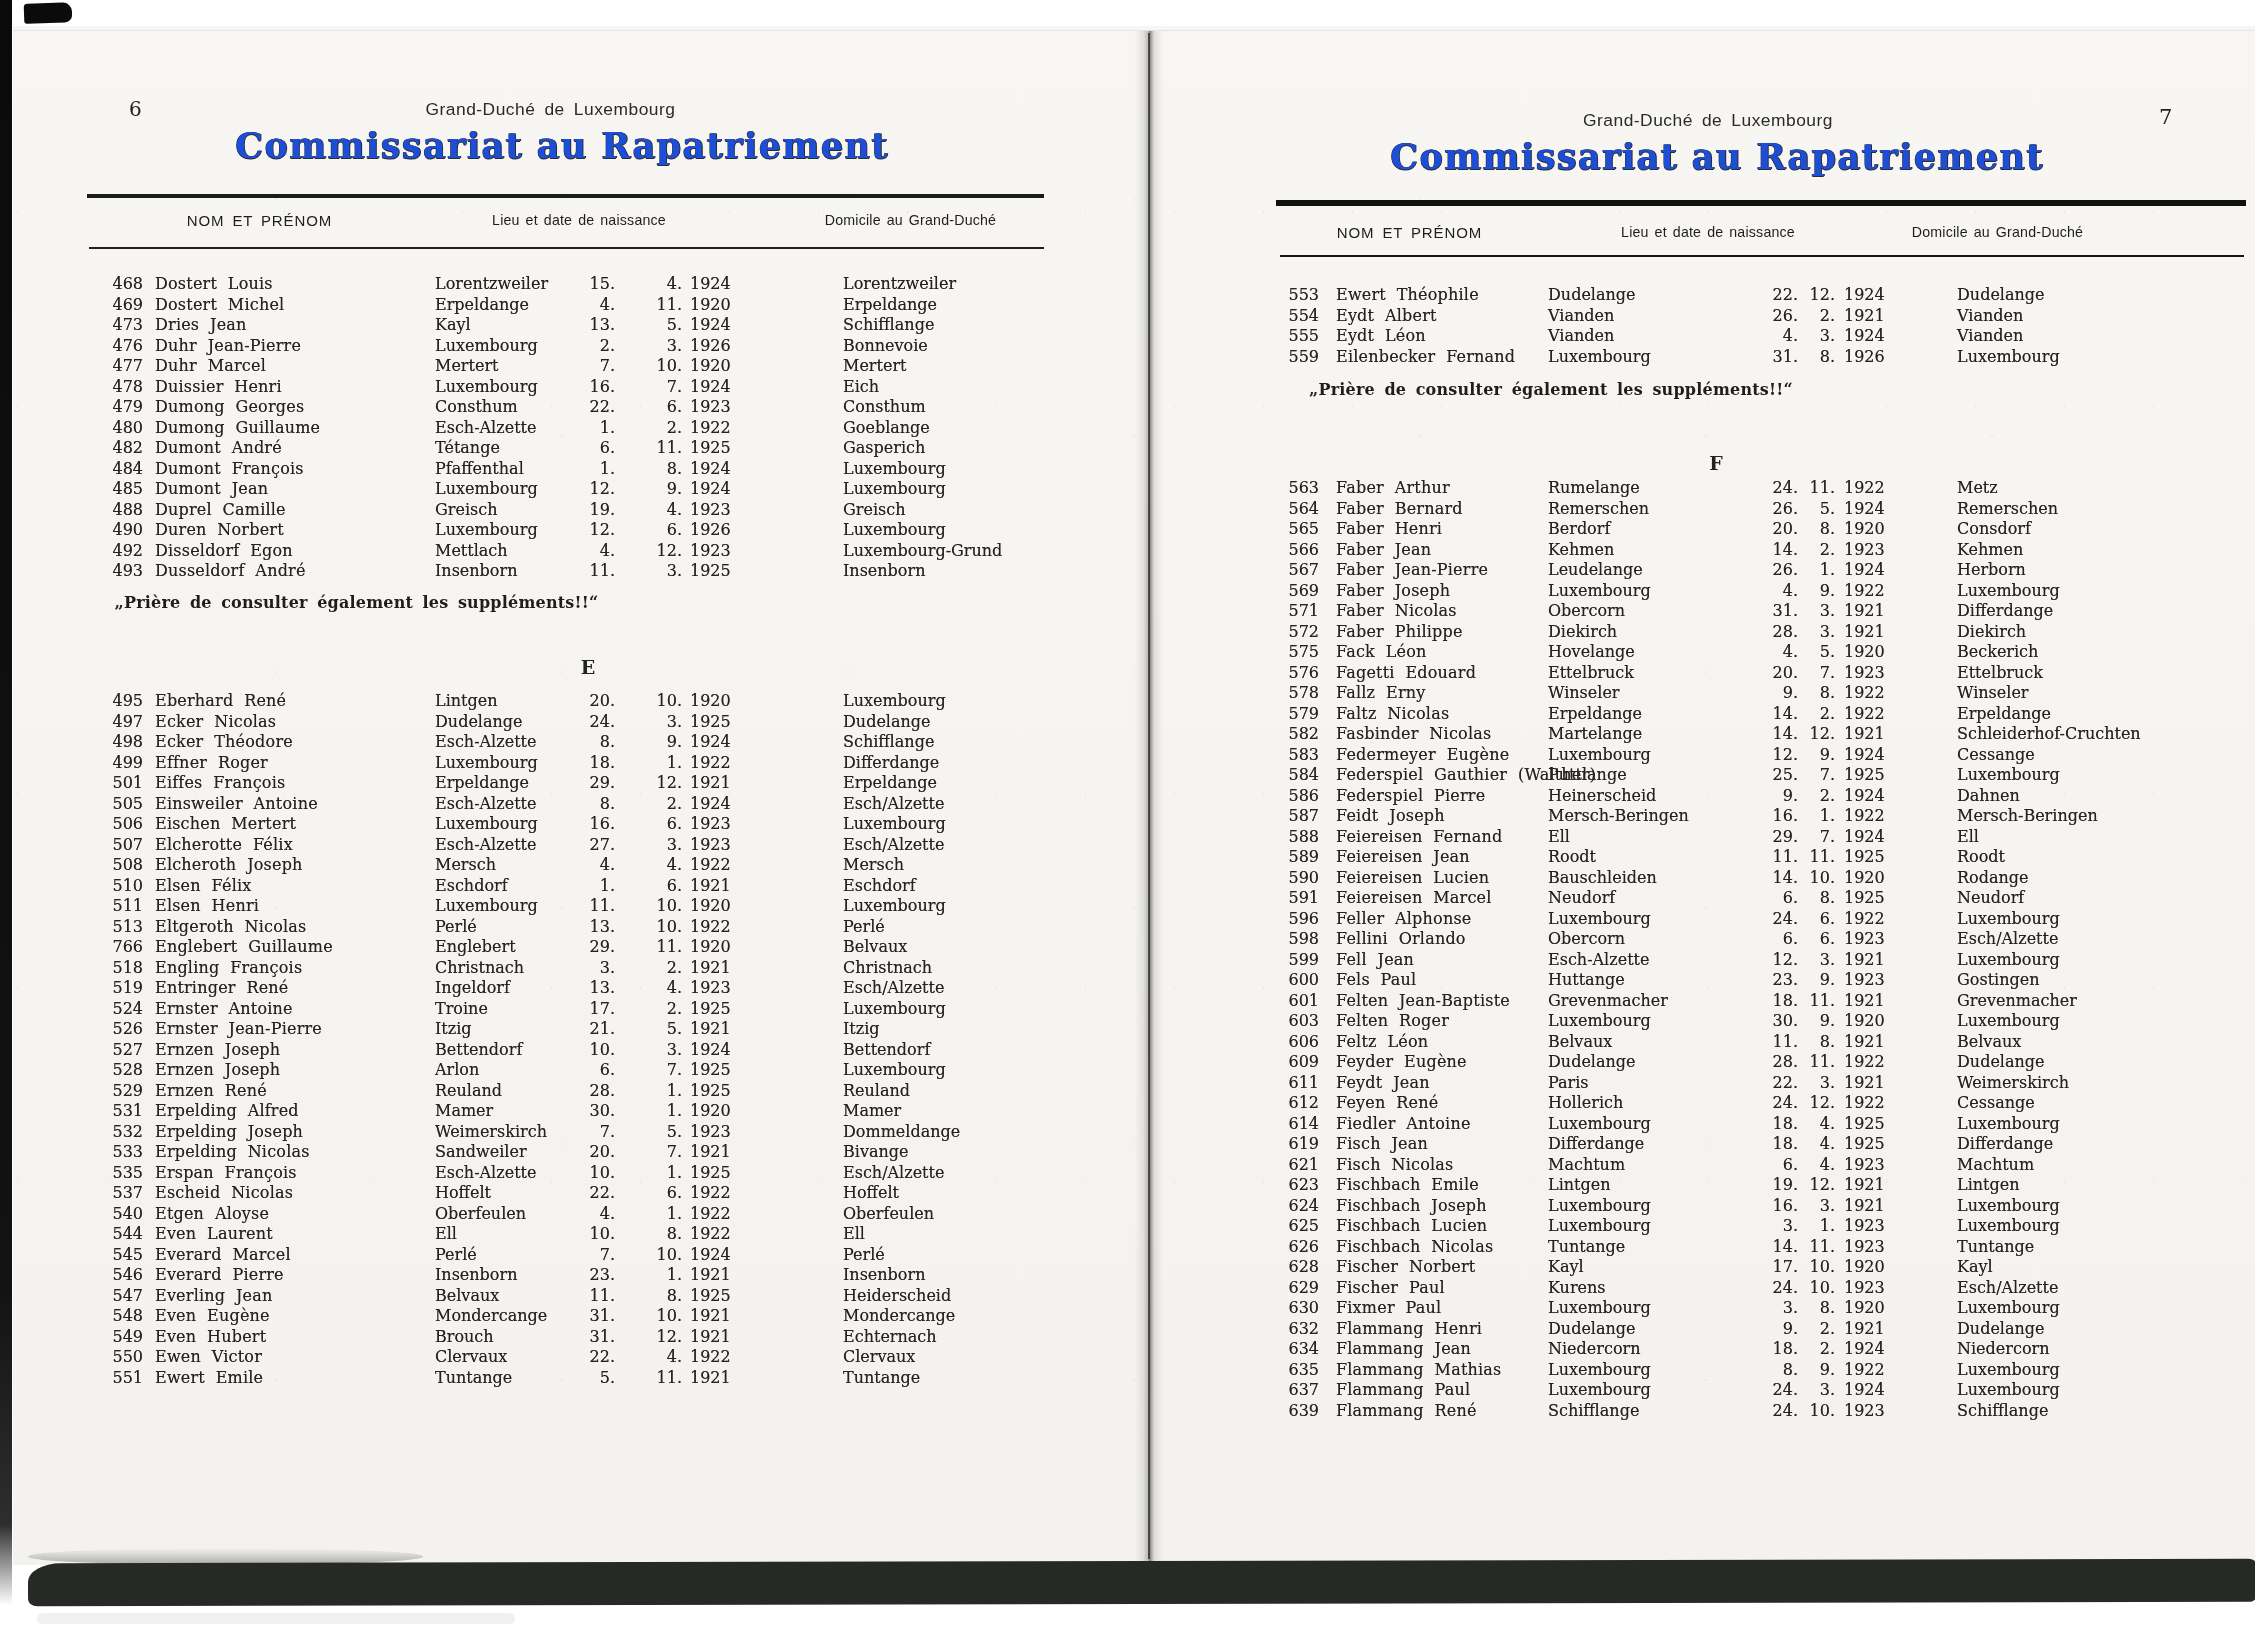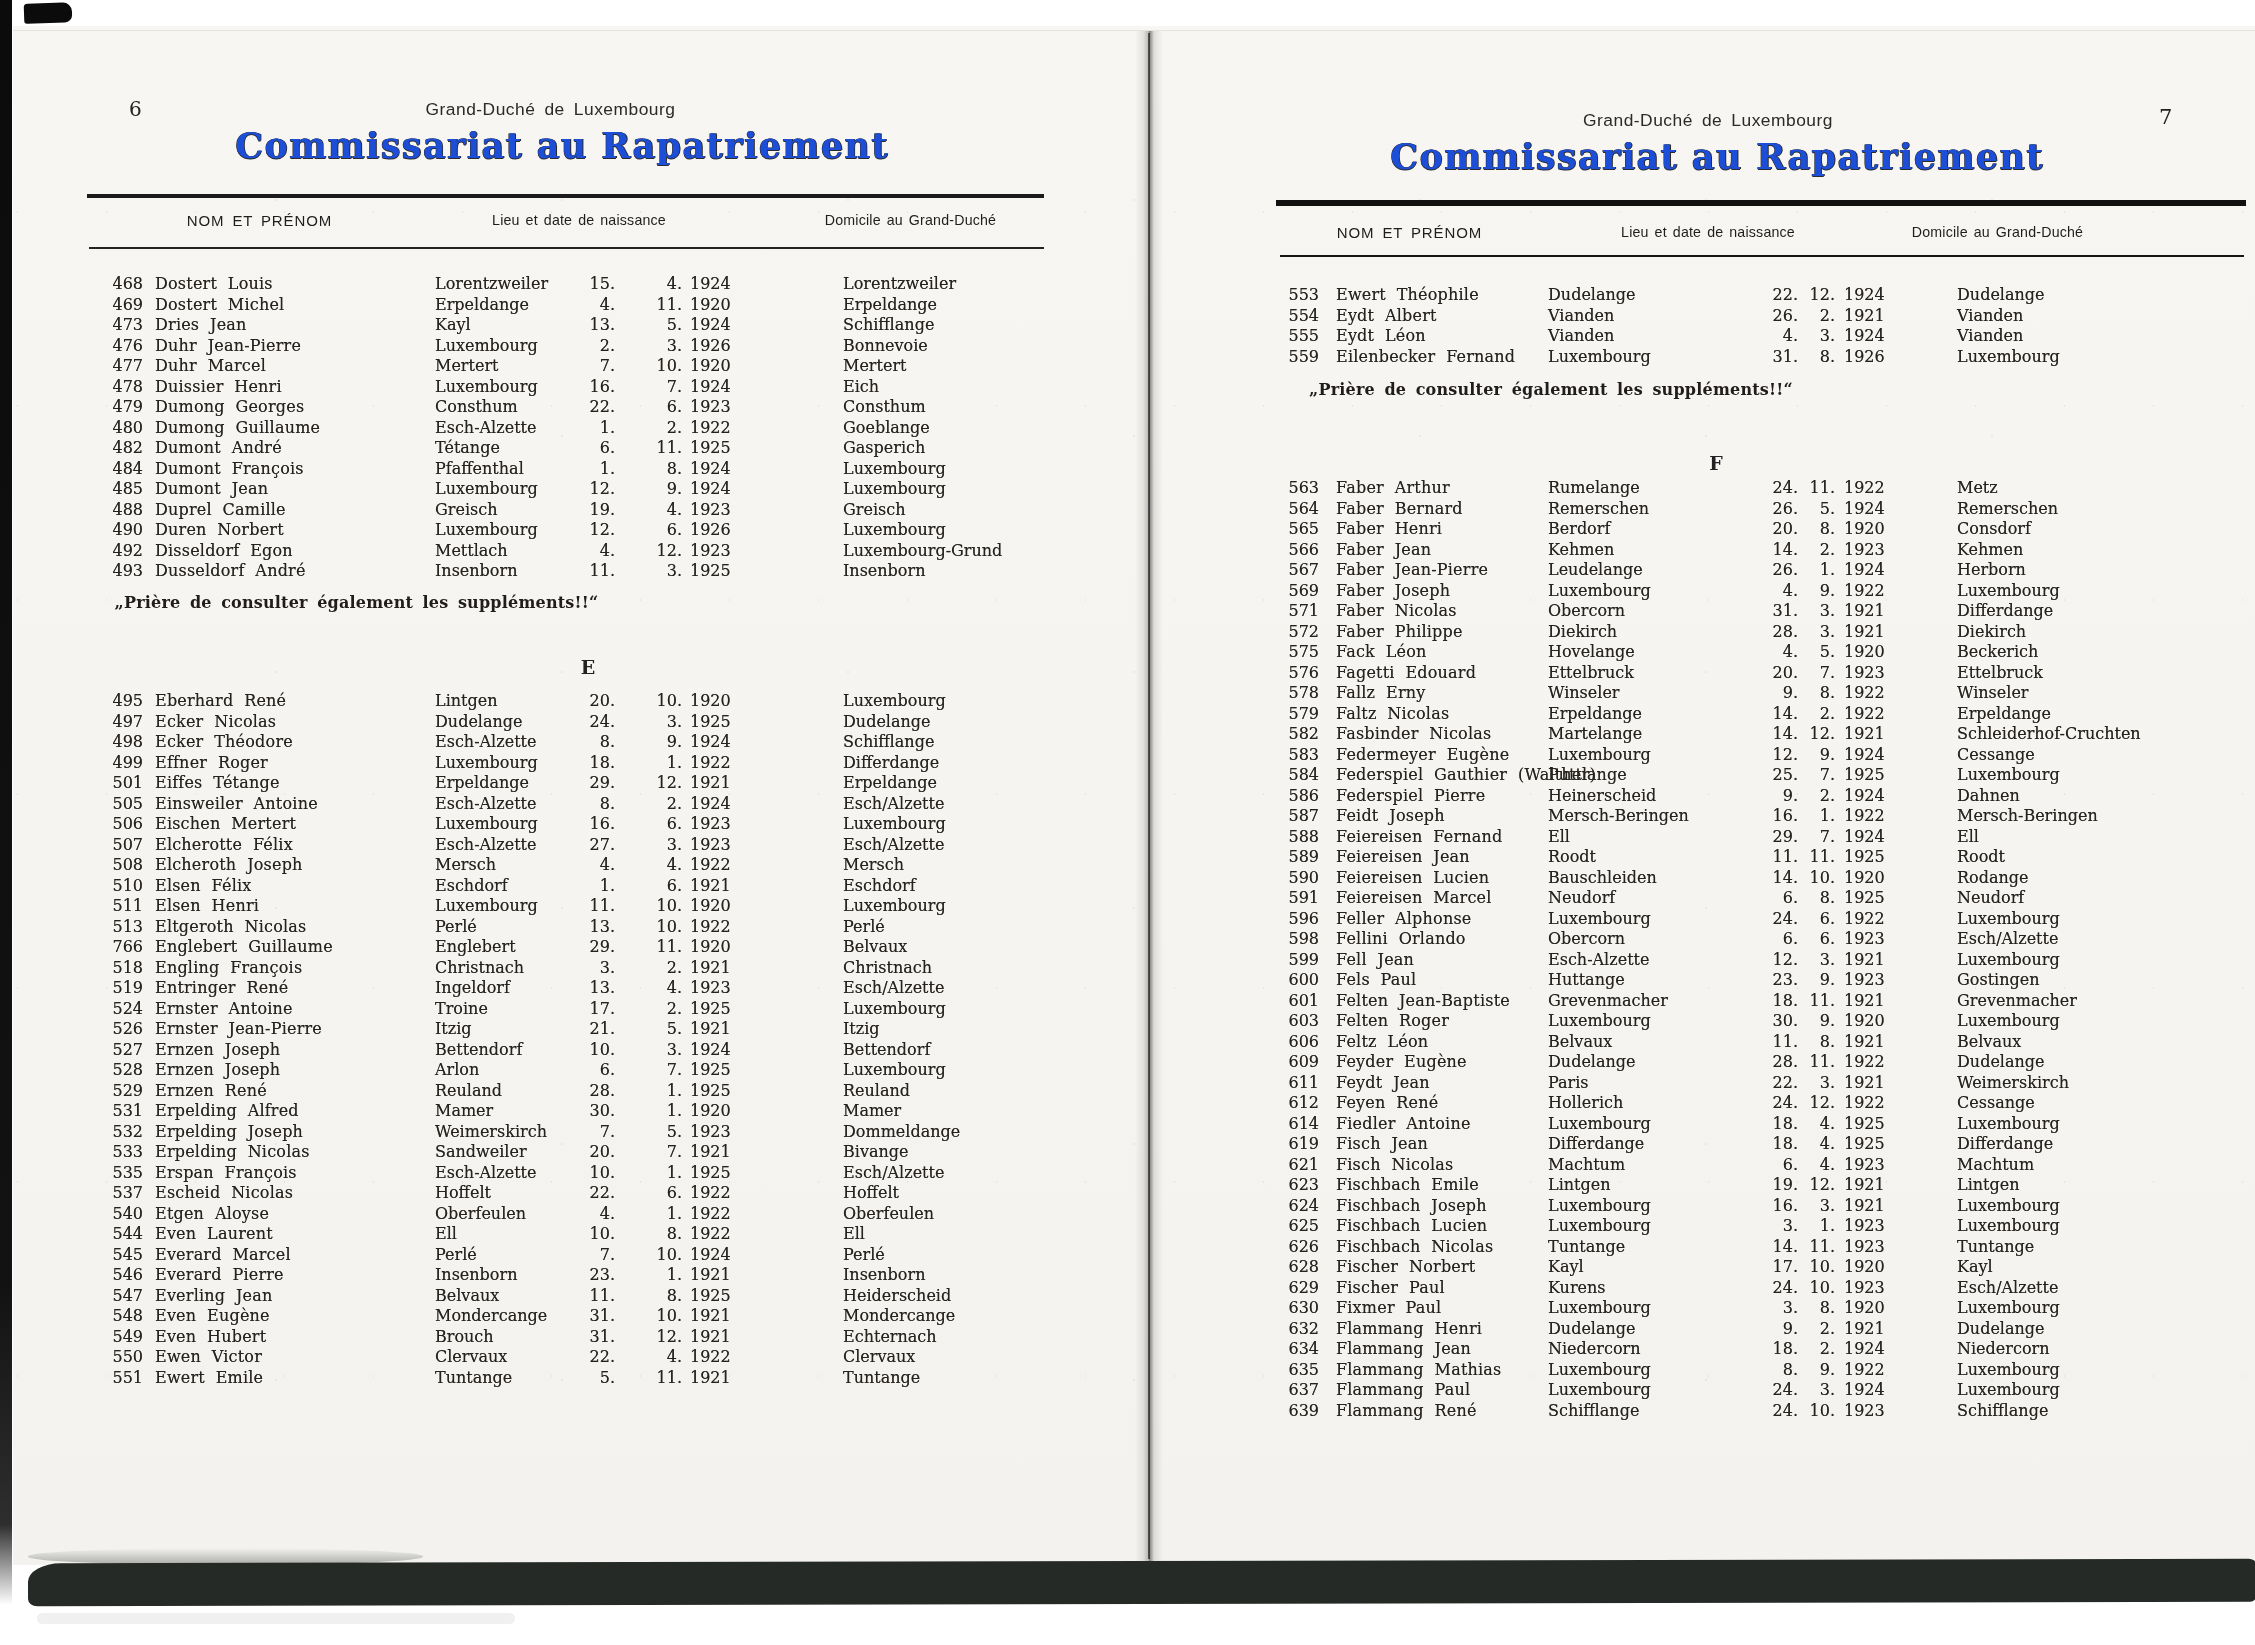--- a/index.html
+++ b/index.html
@@ -301,21 +301,21 @@
           <span class="c-num">499</span>
           <span class="c-name">Effner Roger</span>
           <span class="c-place">Luxembourg</span>
           <span class="c-day">18.</span>
           <span class="c-mon">1.</span>
           <span class="c-year">1922</span>
           <span class="c-dom">Differdange</span>
         </div>
         <div class="row">
           <span class="c-num">501</span>
-          <span class="c-name">Eiffes Tétange</span>
+          <span class="c-name">Eiffes François</span>
           <span class="c-place">Erpeldange</span>
           <span class="c-day">29.</span>
           <span class="c-mon">12.</span>
           <span class="c-year">1921</span>
           <span class="c-dom">Erpeldange</span>
         </div>
         <div class="row">
           <span class="c-num">505</span>
           <span class="c-name">Einsweiler Antoine</span>
           <span class="c-place">Esch-Alzette</span>

